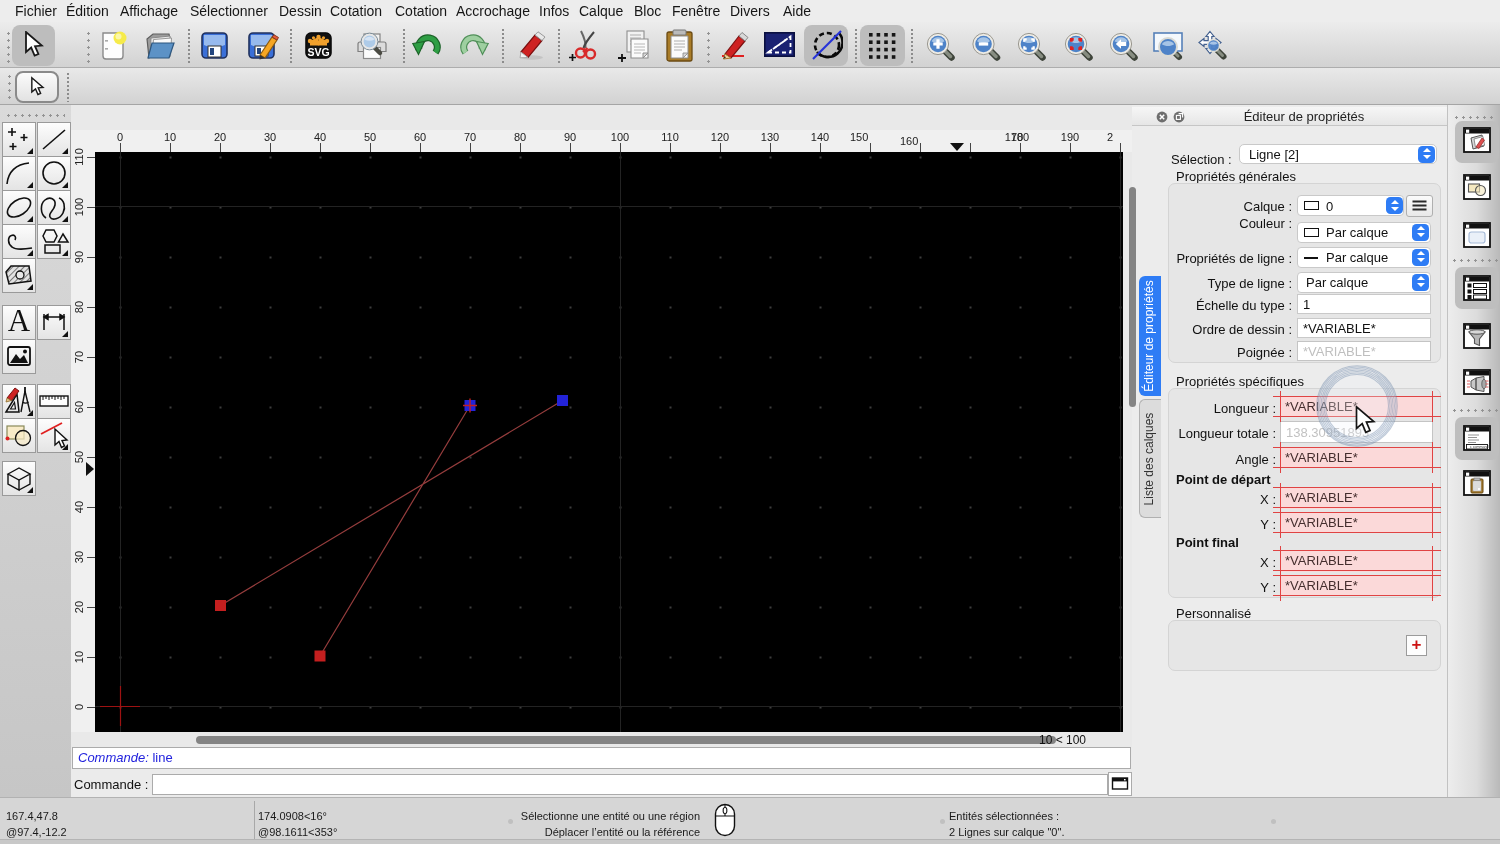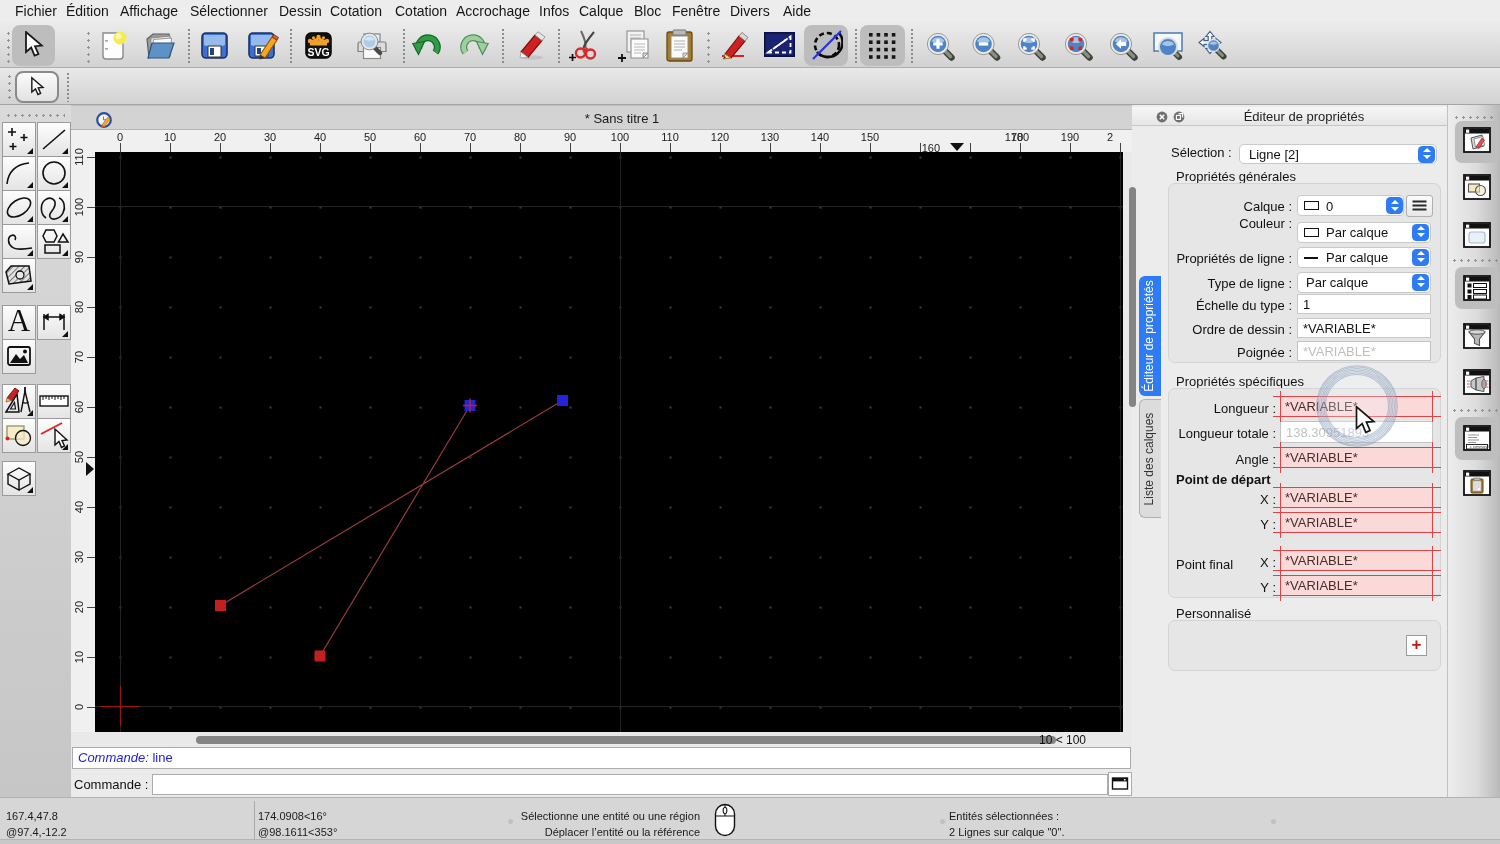--- a/index.html
+++ b/index.html
@@ -419,48 +419,39 @@
     <svg width="32" height="33" viewBox="0 0 32 33">
         <g fill="none" stroke="#111" stroke-width="1.4">
           <path d="M5 12 L16 6 L27 12 L16 18 Z"></path>
           <path d="M5 12 L5 22 L16 28 L16 18"></path>
           <path d="M27 12 L27 22 L16 28"></path>
         </g>
       </svg>
   </div>
 </div>
 <div class="abs" id="mdi">
-  <div class="abs" id="tabbar">
-    <svg class="abs" style="left:25px;top:6px" width="16" height="16" viewBox="0 0 16 16">
-      <circle cx="8" cy="8" r="6.8" fill="#F4F4F4" stroke="#2A4E9E" stroke-width="2.2"></circle>
-      <path d="M7.5 7.8 L7.5 4.5 M7.5 7.8 L10 7.8" stroke="#777" stroke-width="1"></path>
-      <path d="M5.8 13 L11.8 5.2 L14.2 7 L8.2 14.8 Z" fill="#F0A830" stroke="#B87A16" stroke-width="0.7"></path>
-      <path d="M5.8 13 L8.2 14.8 L4.8 15.4 Z" fill="#D84A3A"></path>
-    </svg>
-    <div class="abs" style="left:17px;width:1068px;text-align:center;top:5px;font-size:13px;font-weight:500;color:#1A1A1A">* Sans titre 1</div>
-  </div>
   <div class="abs" id="corner"></div>
   <div class="abs" id="hruler">
     <span class="rlabel" style="left:5px;top:1px;width:40px;text-align:center">0</span>
     <span class="rlabel" style="left:55px;top:1px;width:40px;text-align:center">10</span>
     <span class="rlabel" style="left:105px;top:1px;width:40px;text-align:center">20</span>
     <span class="rlabel" style="left:155px;top:1px;width:40px;text-align:center">30</span>
     <span class="rlabel" style="left:205px;top:1px;width:40px;text-align:center">40</span>
     <span class="rlabel" style="left:255px;top:1px;width:40px;text-align:center">50</span>
     <span class="rlabel" style="left:305px;top:1px;width:40px;text-align:center">60</span>
     <span class="rlabel" style="left:355px;top:1px;width:40px;text-align:center">70</span>
     <span class="rlabel" style="left:405px;top:1px;width:40px;text-align:center">80</span>
     <span class="rlabel" style="left:455px;top:1px;width:40px;text-align:center">90</span>
     <span class="rlabel" style="left:505px;top:1px;width:40px;text-align:center">100</span>
     <span class="rlabel" style="left:555px;top:1px;width:40px;text-align:center">110</span>
     <span class="rlabel" style="left:605px;top:1px;width:40px;text-align:center">120</span>
     <span class="rlabel" style="left:655px;top:1px;width:40px;text-align:center">130</span>
     <span class="rlabel" style="left:705px;top:1px;width:40px;text-align:center">140</span>
-    <span class="rlabel" style="left:755px;top:1px;width:40px;text-align:center">150</span>
-    <span class="rlabel" style="left:805px;top:12px;width:40px;text-align:right">160</span>
+    <span class="rlabel" style="left:755px;top:1px;width:40px;">150</span>
+    <span class="rlabel" style="left:805px;top:5px;width:40px;text-align:left">160</span>
     <span class="rlabel" style="left:899px;top:1px;width:40px;text-align:center">170</span>
     <span class="rlabel" style="left:905px;top:1px;width:40px;text-align:center">180</span>
     <span class="rlabel" style="left:955px;top:1px;width:40px;text-align:center">190</span>
     <span class="rlabel" style="left:1005px;top:1px;width:20px;text-align:center">2</span>
     <div class="rtick" style="left:25px;top:13px;width:1px;height:9px"></div>
     <div class="rtick" style="left:75px;top:13px;width:1px;height:9px"></div>
     <div class="rtick" style="left:125px;top:13px;width:1px;height:9px"></div>
     <div class="rtick" style="left:175px;top:13px;width:1px;height:9px"></div>
     <div class="rtick" style="left:225px;top:13px;width:1px;height:9px"></div>
     <div class="rtick" style="left:275px;top:13px;width:1px;height:9px"></div>
@@ -549,21 +540,21 @@
   <div class="abs" style="left:0;top:2px;width:315px;height:19px;background:linear-gradient(#F6F6F6,#E6E6E6);border-bottom:1px solid #C6C6C6"></div>
   <svg class="abs" style="left:24px;top:6px" width="40" height="12" viewBox="0 0 40 12">
     <circle cx="6" cy="6" r="5.4" fill="#6E6E6E"></circle>
       <path d="M3.8 3.8 L8.2 8.2 M8.2 3.8 L3.8 8.2" stroke="#FFF" stroke-width="1.5"></path>
     <circle cx="23" cy="6" r="5.4" fill="#6E6E6E"></circle>
       <rect x="20.4" y="4.4" width="4" height="4" fill="none" stroke="#FFF" stroke-width="1.1"></rect>
       <path d="M22.6 2.6 h4 v4" fill="none" stroke="#FFF" stroke-width="1.1"></path>
   </svg>
   <div class="abs" style="left:92px;top:4px;width:160px;text-align:center;font-size:13px;color:#222">Éditeur de propriétés</div>
 
-  <div class="lbl" style="left:39px;top:40px">Sélection :</div>
+  <div class="lbl" style="left:39px;top:47px">Sélection :</div>
   <div class="combo" style="left:107px;top:39px;width:198px;height:20px">
       <span style="position:absolute;left:9px;top:2px">Ligne [2]</span>
     </div>
   <div class="chev" style="left:286px;top:40.5px"></div>
 
   <div class="lbl" style="left:44px;top:64px">Propriétés générales</div>
   <div class="grpbox" style="left:36px;top:78px;width:273px;height:180px"></div>
   <div class="lbl" style="right:155px;top:94px">Calque :</div>
   <div class="combo" style="left:165px;top:90px;width:107px;height:21px;border-radius:4px">
     <span style="position:absolute;left:6px;top:5px;width:15px;height:9px;background:#FFF;border:1px solid #111"></span>
@@ -606,21 +597,21 @@
     </div>
 
   <div class="lbl" style="left:44px;top:269px">Propriétés spécifiques</div>
   <div class="grpbox" style="left:36px;top:283px;width:273px;height:210px"></div>
   <div class="lbl" style="right:171px;top:295.5px">Longueur :</div>
   <div class="lbl" style="right:171px;top:320.5px">Longueur totale :</div>
   <div class="lbl" style="right:171px;top:346.5px">Angle :</div>
   <div class="lbl" style="left:44px;top:367px;font-weight:bold">Point de départ</div>
   <div class="lbl" style="right:171px;top:387px">X :</div>
   <div class="lbl" style="right:171px;top:411.5px">Y :</div>
-  <div class="lbl" style="left:44px;top:452px;font-weight:normal">Point final</div>
+  <div class="lbl" style="left:44px;top:430px;font-weight:bold">Point final</div>
   <div class="lbl" style="right:171px;top:450px">X :</div>
   <div class="lbl" style="right:171px;top:474.5px">Y :</div>
   <div class="inp" style="left:148px;top:315.5px;width:153px;height:22px;border-color:#C4C4C4">
       <span style="position:absolute;left:5px;top:3px;color:#C2C2C2">138.30951893</span>
     </div>
 
   <div class="lbl" style="left:44px;top:501px">Personnalisé</div>
   <div class="grpbox" style="left:36px;top:515px;width:273px;height:51px"></div>
   <div class="abs" style="left:274px;top:530px;width:21px;height:21px;background:#FDFDFD;border:1px solid #9B9B9B">
     <div style="position:absolute;left:0;top:-1px;width:19px;text-align:center;font-size:17px;font-weight:bold;color:#CC1111">+</div>

